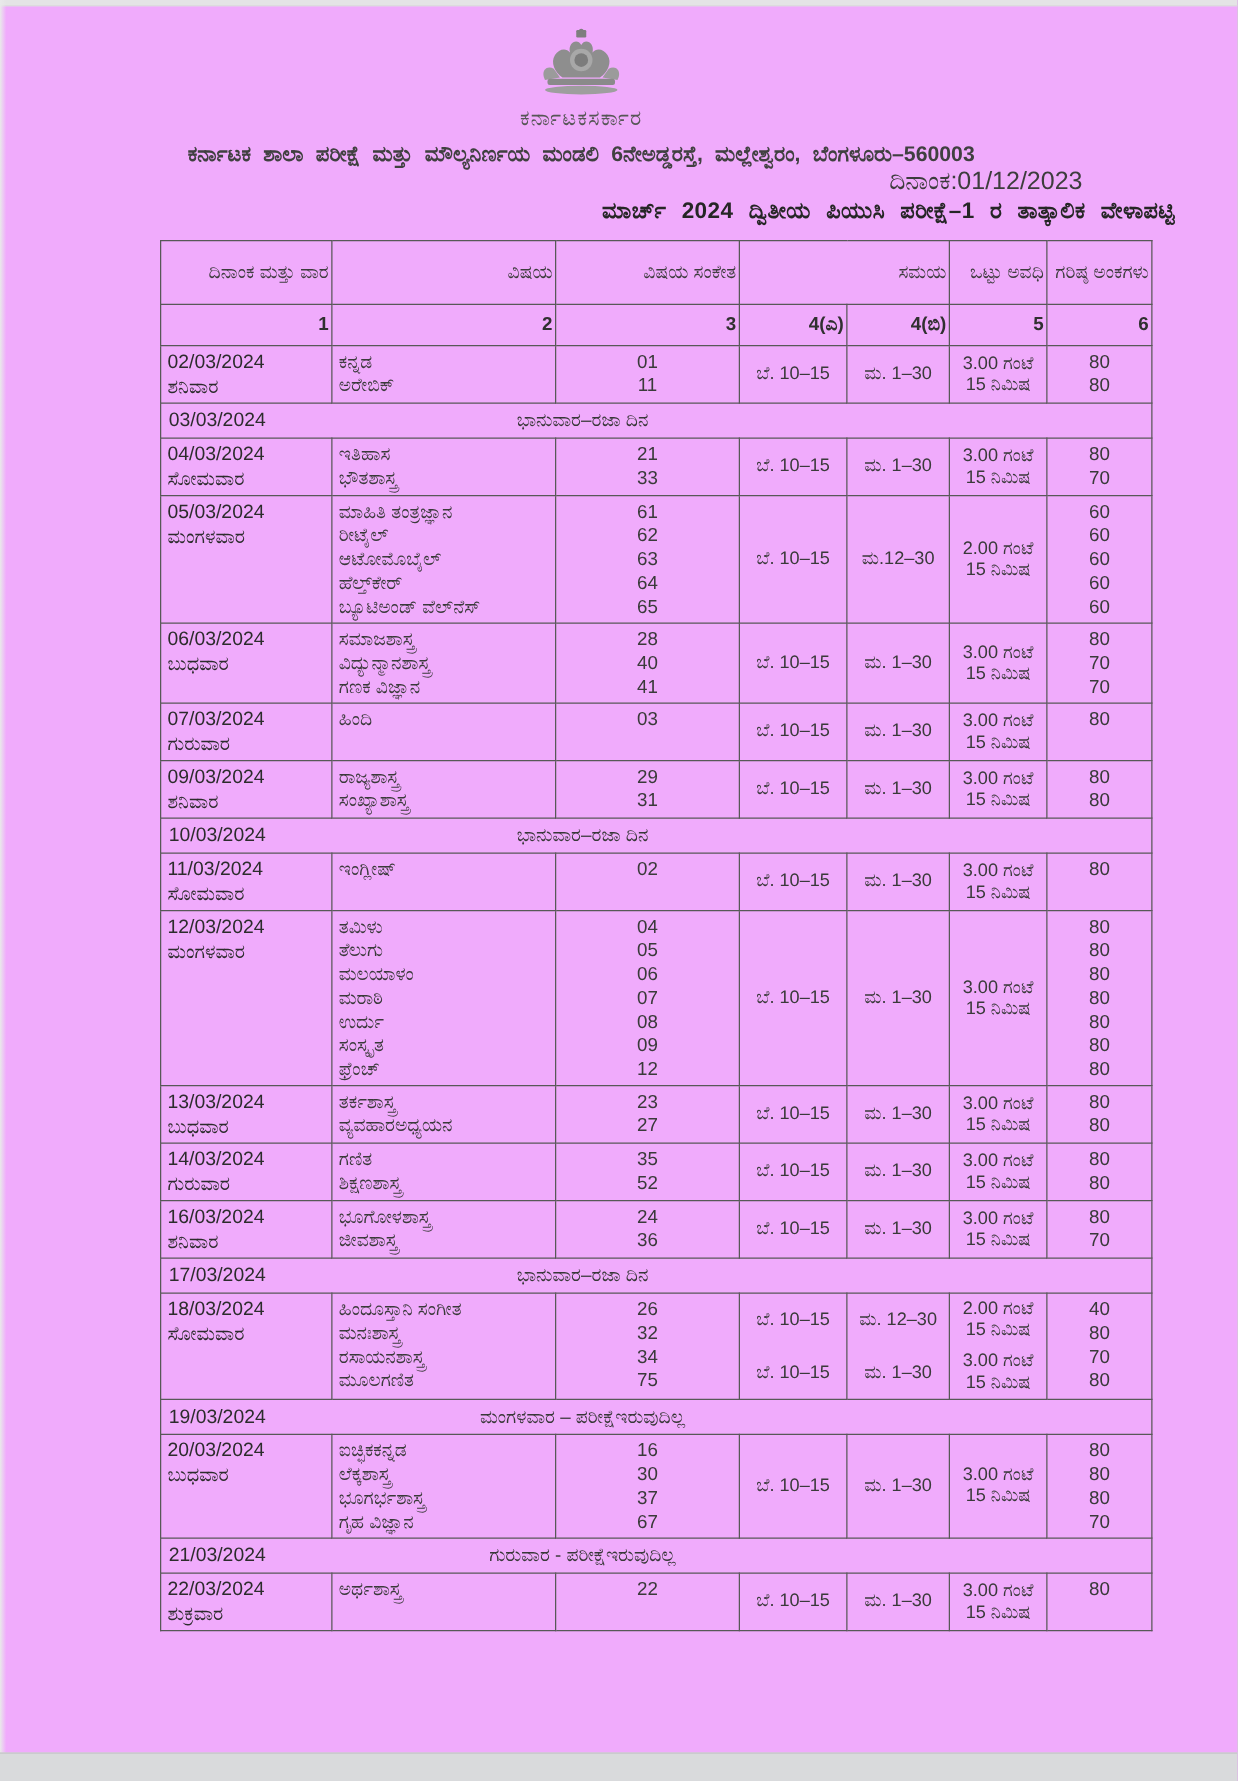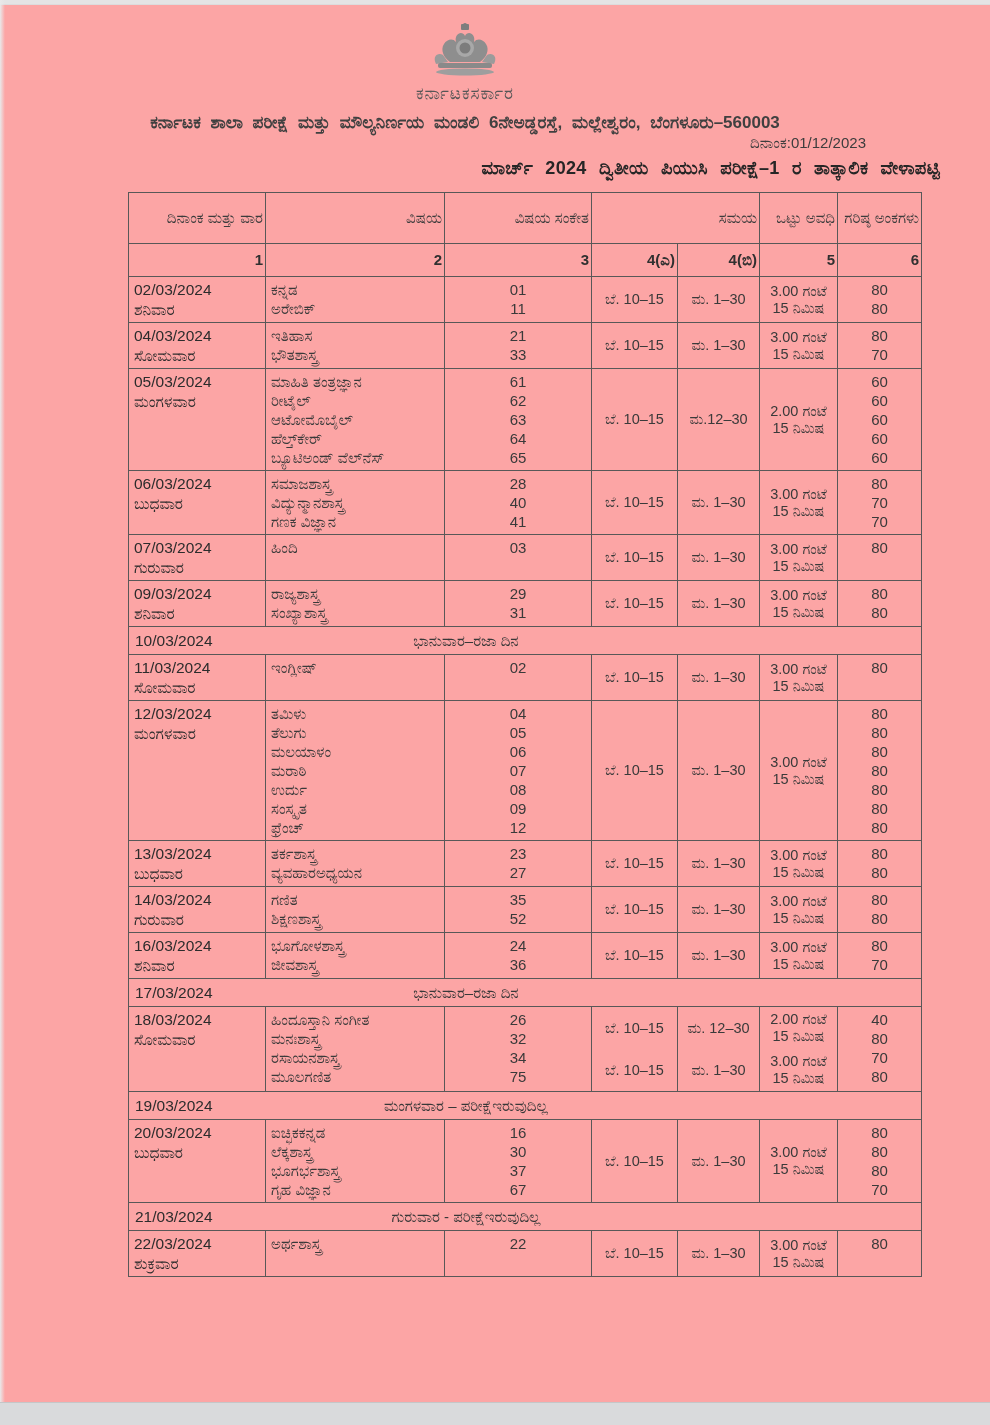--- a/index.html
+++ b/index.html
@@ -1,26 +1,26 @@
 <!DOCTYPE html>
 <html><head>
 <meta charset="utf-8">
 <style>
   html,body{margin:0;padding:0;background:#cdced0;}
-  .page{position:relative;width:990px;height:1425px;background:#fca5a5;overflow:hidden;
+  .page{position:relative;width:990px;height:1425px;background:#f0abfc;overflow:hidden;
         font-family:"Liberation Sans",sans-serif;color:#3a3a3a;}
   .edge-top{position:absolute;top:0;left:0;right:0;height:4px;background:#e4e4e5;border-bottom:1px solid #dcdcdd;}
   .edge-left{position:absolute;top:0;left:0;bottom:0;width:5px;background:linear-gradient(to right,#e9e9ea,rgba(255,255,255,0));}
   .edge-bottom{position:absolute;bottom:0;left:0;right:0;height:22px;background:#d9dadc;border-top:1px solid #c5c6c8;}
 
   .header-wrap{position:absolute;top:22px;left:0;width:930px;text-align:center;}
   .emblem{display:inline-block;}
   .govt-line{font-size:17px;letter-spacing:1px;color:#565656;margin-top:2px;word-spacing:2px;}
   .board-line{font-size:17px;color:#404040;margin-top:9px;word-spacing:5px;font-weight:bold;}
-  .date-line{position:absolute;top:134px;right:124px;font-size:15px;color:#3d3d3d;}
+  .date-line{position:absolute;top:134px;right:124px;font-size:20px;color:#3d3d3d;}
   .doc-title{position:absolute;top:158px;left:0;width:940px;text-align:right;font-weight:bold;
              font-size:18px;color:#262626;word-spacing:7px;letter-spacing:.3px;}
 
   table.tt{position:absolute;left:128px;top:192px;width:793px;border-collapse:collapse;table-layout:fixed;}
   .tt th,.tt td{border:1px solid #585858;font-weight:normal;}
   .tt thead th{font-size:15px;color:#3c3c3c;text-align:right;vertical-align:middle;padding:3px 2px;line-height:20px;}
   .tt tr.hdr1 th{height:44px;}
   .tt tr.num-row th{height:26px;font-weight:bold;font-size:15px;color:#303030;}
 
   .tt td{font-size:15px;line-height:19px;padding:3px 5px;vertical-align:top;color:#3a3a3a;}
@@ -120,20 +120,23 @@
           <td class="c-dur">
             <div>3.00 ಗಂಟೆ</div>
             <div>15 ನಿಮಿಷ</div>
           </td>
           <td class="c-marks">
             <div>80</div>
             <div>80</div>
           </td>
         </tr>
         <tr>
+          <td class="holiday-cell" colspan="7"><span class="hdate">03/03/2024</span><span class="hnote">ಭಾನುವಾರ–ರಜಾ ದಿನ</span></td>
+        </tr>
+        <tr>
           <td class="c-date">
             <div>04/03/2024</div>
             <div class="day">ಸೋಮವಾರ</div>
           </td>
           <td class="c-sub">
             <div>ಇತಿಹಾಸ</div>
             <div>ಭೌತಶಾಸ್ತ್ರ</div>
           </td>
           <td class="c-code">
             <div>21</div>

